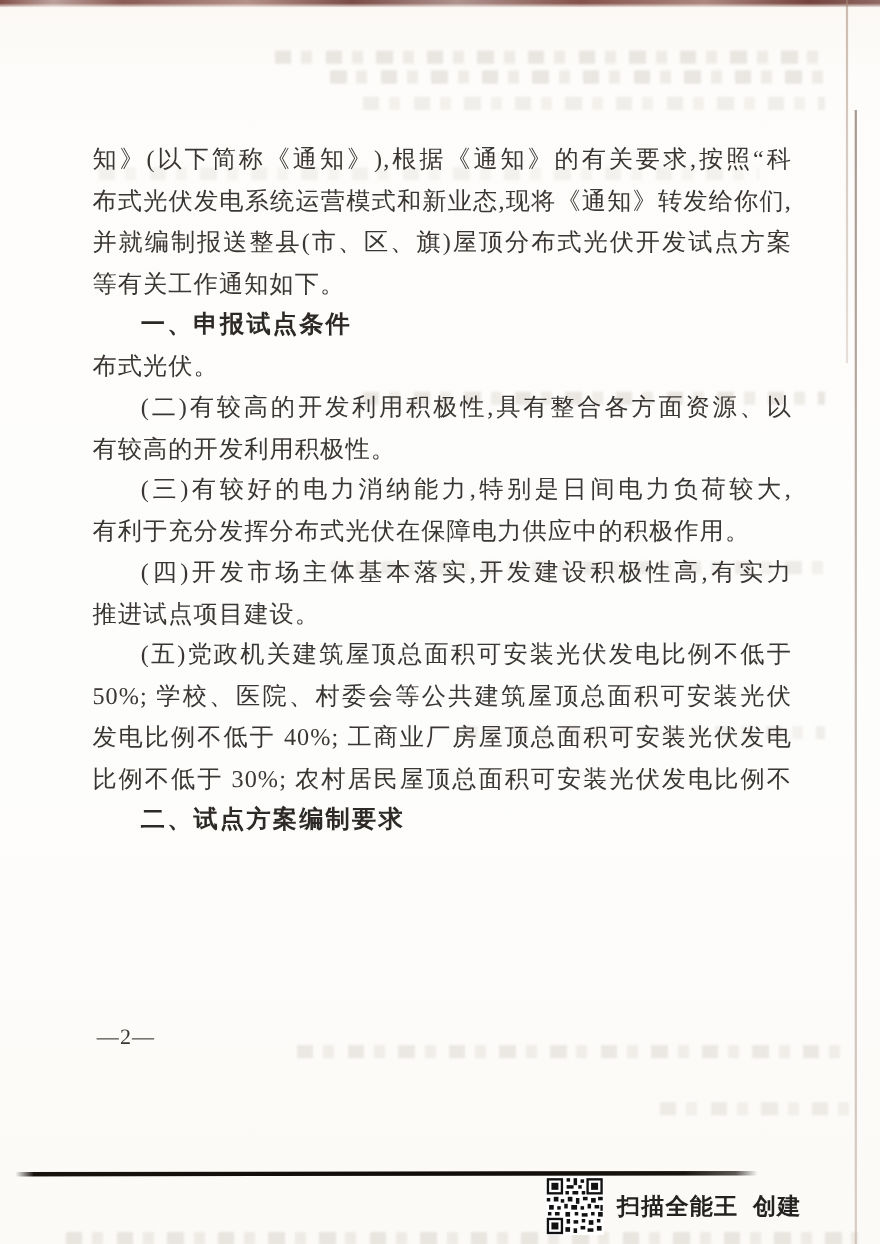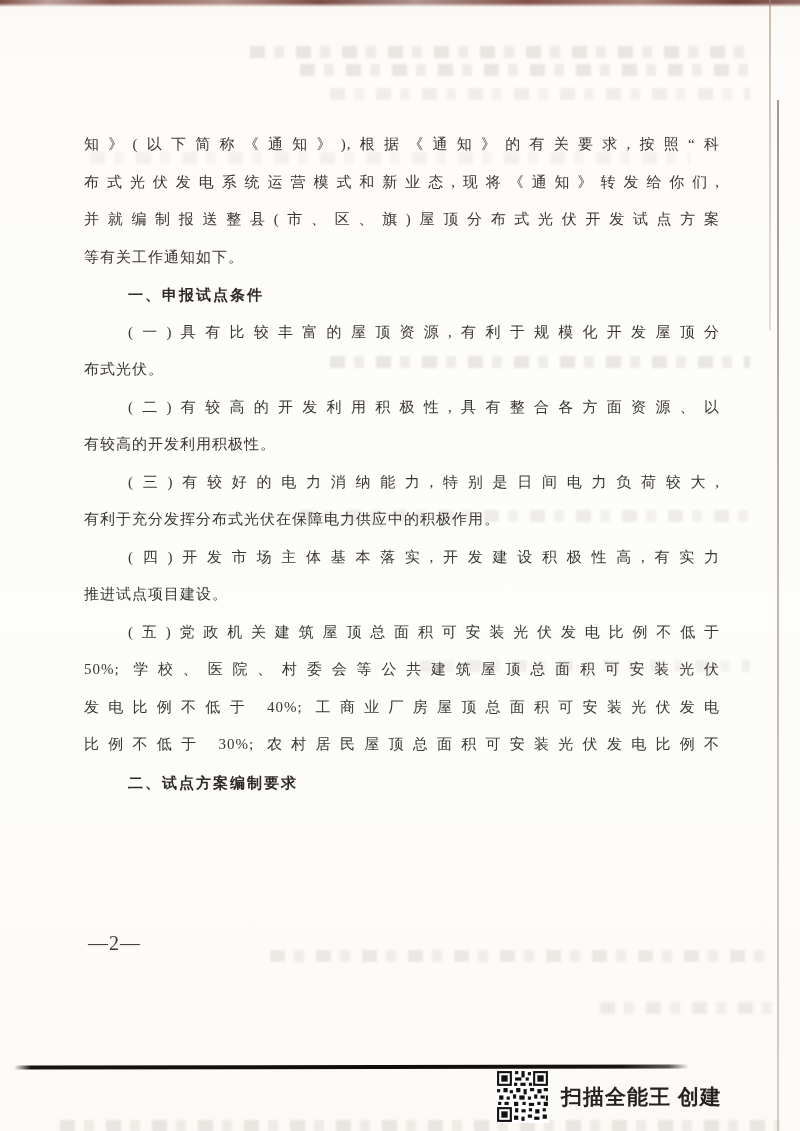--- a/index.html
+++ b/index.html
@@ -42,21 +42,21 @@
     filter: blur(1.2px);
     opacity: .45;
   }
   
   .content {
     position: absolute; left: 84px; top: 126px; width: 636px;
   }
   .line {
     line-height: 37.5px;
     height: 37.5px;
-    font-size: 15px;
+    font-size: 22px;
     color: #3a3633;
     letter-spacing: 1px;
     text-align: justify;
     white-space: nowrap;
   }
   .line.fill { white-space: normal; text-align-last: justify; }
   .line.indent { padding-left: 44px; }
   .line.heading {
     font-family: "Liberation Sans", "DejaVu Sans", sans-serif;
     font-weight: 700;
@@ -76,21 +76,21 @@
       rgba(23,19,15,.7) 97%, rgba(23,19,15,0) 100%);
     transform: rotate(-0.08deg);
   }
   
   .watermark {
     position: absolute; left: 496px; top: 1070px;
     display: flex; align-items: center; gap: 12px;
   }
   .qr { width: 53px; height: 53px; display: block; }
   .wm-text {
-    font-family: Liberation Sans, sans-serif;
+    font-family: Liberation Mono, monospace;
     font-weight: 700;
     font-size: 21px;
     color: #242220;
     letter-spacing: 1px;
     white-space: nowrap;
   }
 </style>
 </head>
 <body>
 
@@ -110,21 +110,20 @@
   <div class="ghost" style="left:270px; top:950px; width:500px; opacity:.4;"></div>
   <div class="ghost" style="left:600px; top:1002px; width:180px; opacity:.35;"></div>
   <div class="ghost" style="left:60px;  top:1120px; width:720px; opacity:.45;"></div>
 
   <main id="doc" class="content">
       <div class="line fill">知》(以下简称《通知》),根据《通知》的有关要求,按照“科</div>
       <div class="line fill">布式光伏发电系统运营模式和新业态,现将《通知》转发给你们,</div>
       <div class="line fill">并就编制报送整县(市、区、旗)屋顶分布式光伏开发试点方案</div>
       <div class="line">等有关工作通知如下。</div>
       <div class="line heading indent">一、申报试点条件</div>
-      <div class="line indent fill">(一)具有比较丰富的屋顶资源,有利于规模化开发屋顶分</div>
       <div class="line">布式光伏。</div>
       <div class="line indent fill">(二)有较高的开发利用积极性,具有整合各方面资源、以</div>
       <div class="line">有较高的开发利用积极性。</div>
       <div class="line indent fill">(三)有较好的电力消纳能力,特别是日间电力负荷较大,</div>
       <div class="line">有利于充分发挥分布式光伏在保障电力供应中的积极作用。</div>
       <div class="line indent fill">(四)开发市场主体基本落实,开发建设积极性高,有实力</div>
       <div class="line">推进试点项目建设。</div>
       <div class="line indent fill">(五)党政机关建筑屋顶总面积可安装光伏发电比例不低于</div>
       <div class="line fill">50%; 学校、医院、村委会等公共建筑屋顶总面积可安装光伏</div>
       <div class="line fill">发电比例不低于 40%; 工商业厂房屋顶总面积可安装光伏发电</div>

